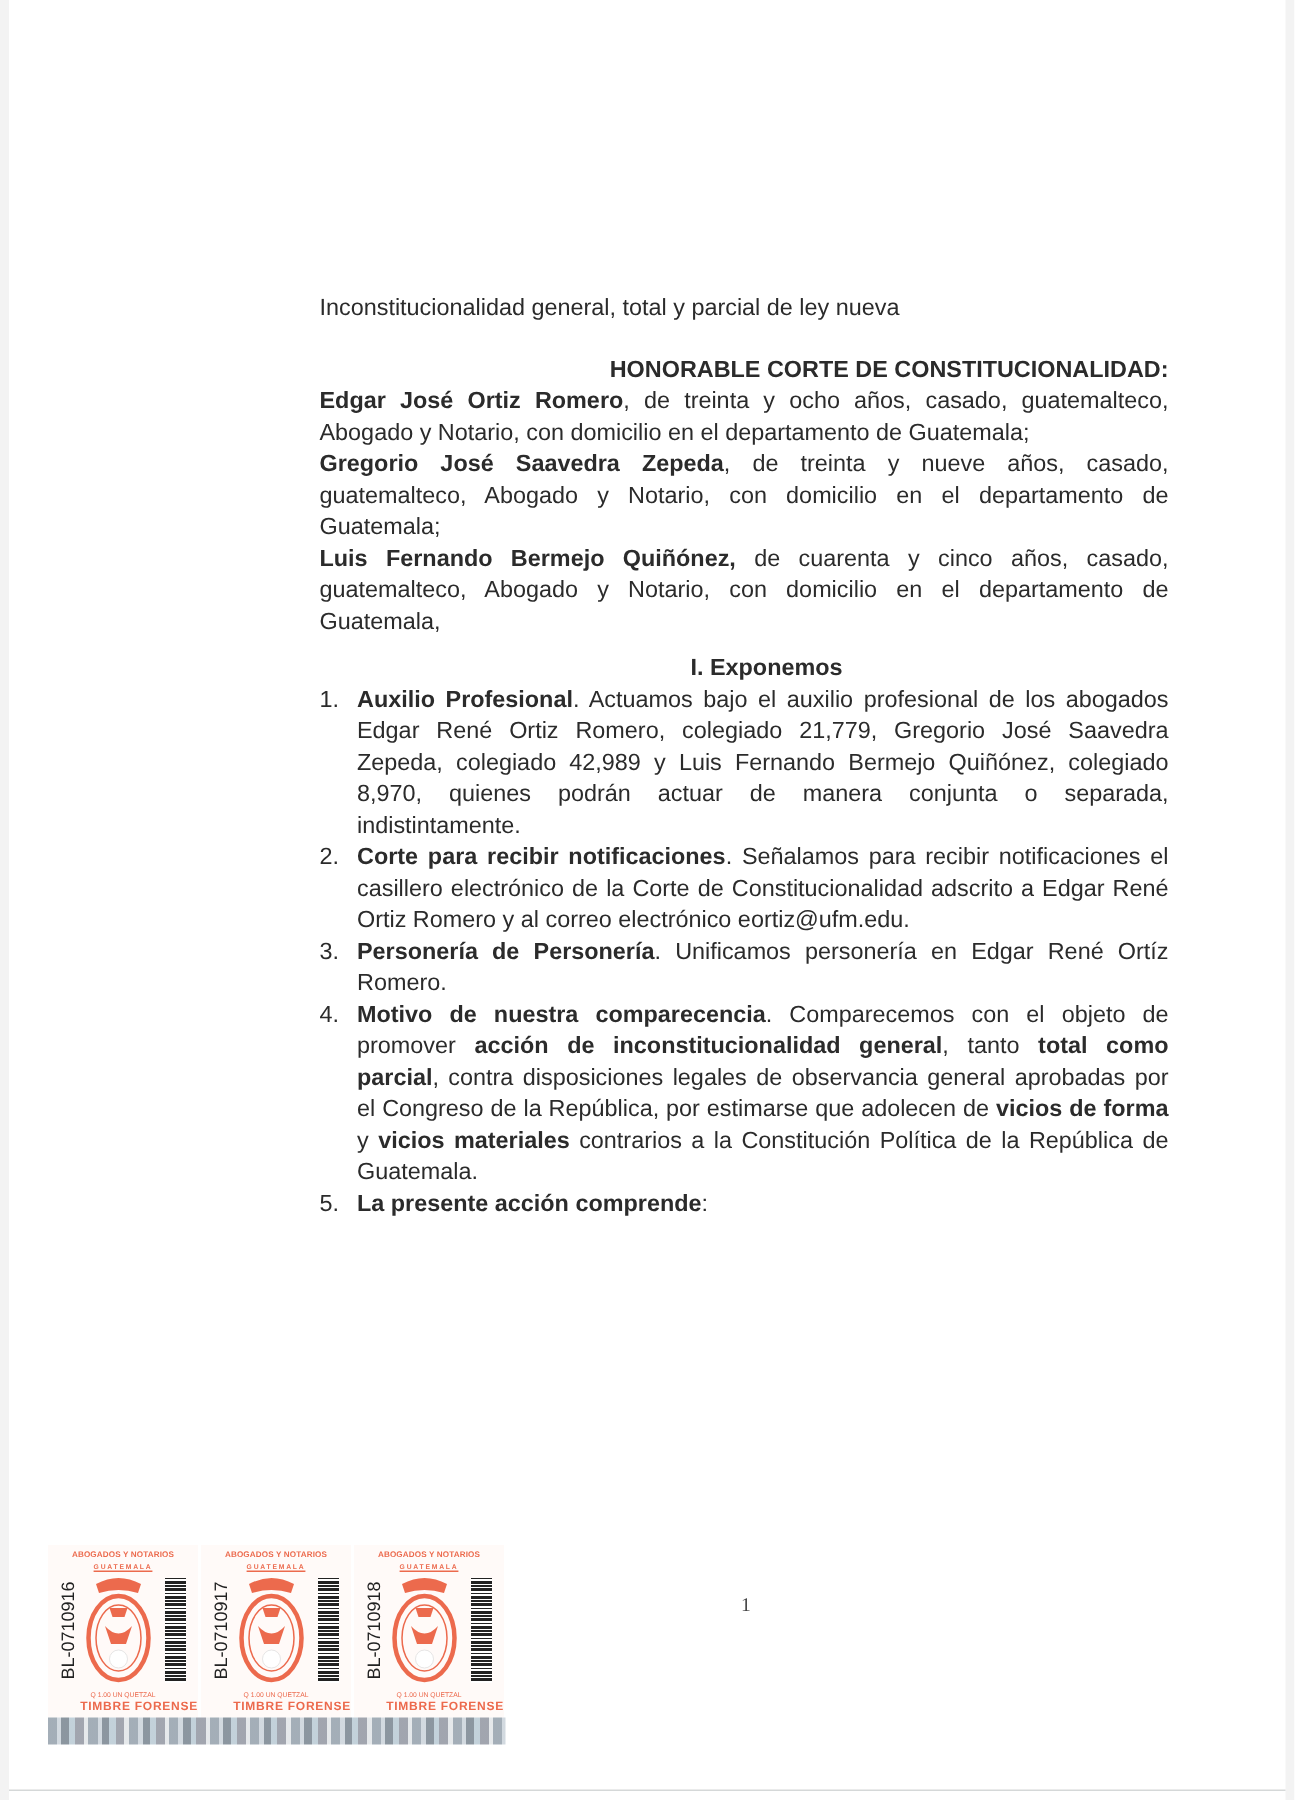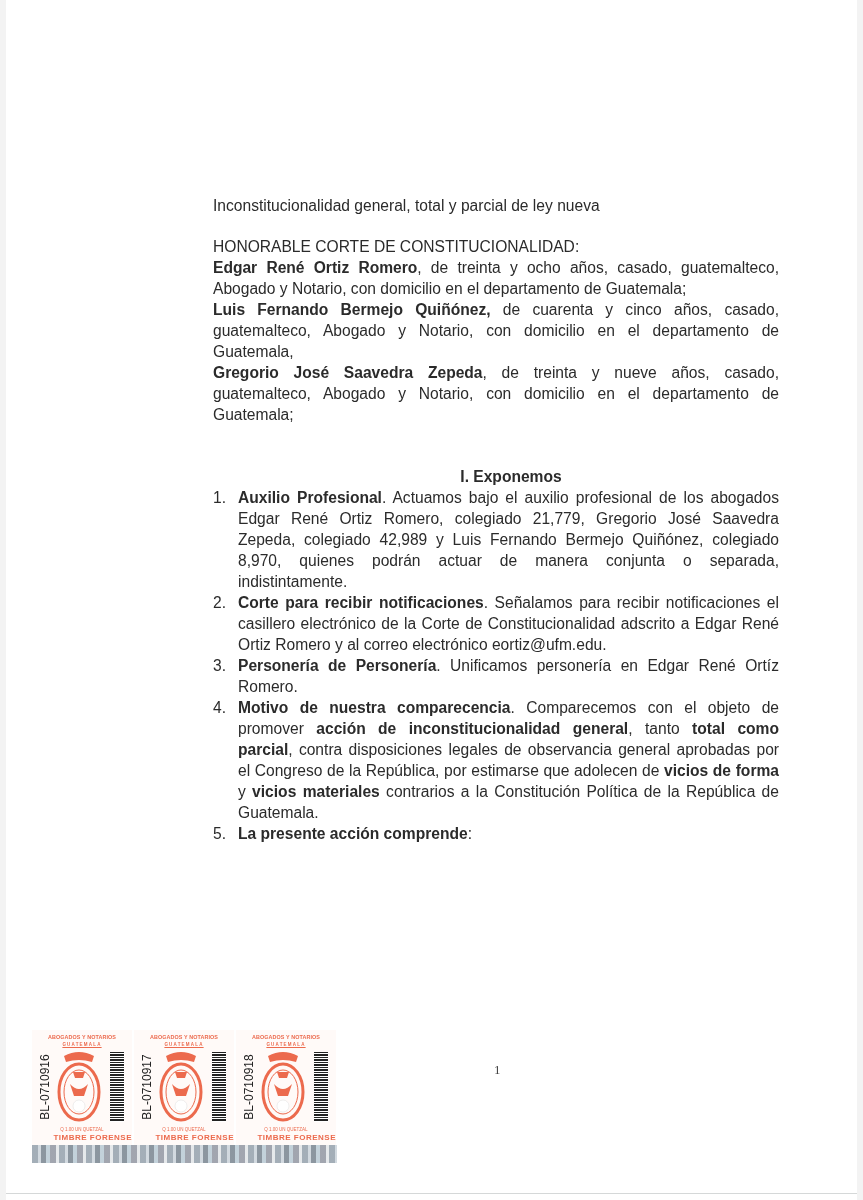--- a/index.html
+++ b/index.html
@@ -8,24 +8,24 @@
     background: #ffffff;
     font-family: "Liberation Sans", sans-serif;
     color: #2b2b2b;
   }
   .edge-left { position: absolute; left: 0; top: 0; width: 6px; height: 1200px; background: #f3f3f3; }
   .edge-right { position: absolute; right: 0; top: 0; width: 6px; height: 1200px; background: #f3f3f3; }
   .bottom-line { position: absolute; left: 6px; right: 6px; top: 1193px; height: 1px; background: #d5d8d8; }
 
   .page { position: absolute; left: 213px; top: 195px; width: 566px; font-size: 15.6px; line-height: 21px; }
   .subject { margin: 0 0 20px 0; }
-  .addressee { font-weight: normal; margin: 0; }
+  .addressee { font-weight: bold; margin: 0; text-align: right; }
   .party { margin: 0; text-align: justify; }
   .party b { font-weight: bold; }
-  .section-title { text-align: center; font-weight: bold; margin: 41px 0 0 0; padding-left: 30px; }
+  .section-title { text-align: center; font-weight: bold; margin: 10px 0 0 0; padding-left: 30px; }
 
   ol.items { list-style: none; margin: 0; padding: 0; }
   ol.items > li { position: relative; padding-left: 25px; text-align: justify; margin: 0; }
   ol.items > li .num { position: absolute; left: 0; top: 0; }
   .sub { padding-left: 35px; text-align: justify; }
   .sub i { font-style: italic; }
 
   .page-number { position: absolute; left: 494px; top: 1062px; font-family: "Liberation Serif", serif; font-size: 13px; color: #444; }
 
   .stamps { position: absolute; left: 32px; top: 1030px; width: 305px; height: 133px; }
@@ -45,23 +45,23 @@
 <body>
 
 <div class="edge-left"></div>
 <div class="edge-right"></div>
 <div class="bottom-line"></div>
 
 <div class="page">
   <p class="subject">Inconstitucionalidad general, total y parcial de ley nueva</p>
   <p class="addressee">HONORABLE CORTE DE CONSTITUCIONALIDAD:</p>
 
-  <p class="party"><b>Edgar René Ortiz Romero</b><span>, de treinta y ocho años, casado, guatemalteco, Abogado y Notario, con domicilio en el departamento de Guatemala;</span></p>
+  <p class="party"><b>Edgar José Ortiz Romero</b><span>, de treinta y ocho años, casado, guatemalteco, Abogado y Notario, con domicilio en el departamento de Guatemala;</span></p>
+  <p class="party"><b>Gregorio José Saavedra Zepeda</b><span>, de treinta y nueve años, casado, guatemalteco, Abogado y Notario, con domicilio en el departamento de Guatemala;</span></p>
   <p class="party"><b>Luis Fernando Bermejo Quiñónez,</b><span> de cuarenta y cinco años, casado, guatemalteco, Abogado y Notario, con domicilio en el departamento de Guatemala,</span></p>
-  <p class="party"><b>Gregorio José Saavedra Zepeda</b><span>, de treinta y nueve años, casado, guatemalteco, Abogado y Notario, con domicilio en el departamento de Guatemala;</span></p>
 
   <p class="section-title">I. Exponemos</p>
 
   <ol class="items">
     <li><span class="num">1.</span><b>Auxilio Profesional</b><span>. Actuamos bajo el auxilio profesional de los abogados Edgar René Ortiz Romero, colegiado 21,779, Gregorio José Saavedra Zepeda, colegiado 42,989 y Luis Fernando Bermejo Quiñónez, colegiado 8,970, quienes podrán actuar de manera conjunta o separada, indistintamente.</span></li>
     <li><span class="num">2.</span><b>Corte para recibir notificaciones</b><span>. Señalamos para recibir notificaciones el casillero electrónico de la Corte de Constitucionalidad adscrito a Edgar René Ortiz Romero y al correo electrónico eortiz@ufm.edu.</span></li>
     <li><span class="num">3.</span><b>Personería de Personería</b><span>. Unificamos personería en Edgar René Ortíz Romero.</span></li>
     <li><span class="num">4.</span><b>Motivo de nuestra comparecencia</b><span id="item4-segments"><span>. Comparecemos con el objeto de promover </span><b>acción de inconstitucionalidad general</b><span>, tanto </span><b>total como parcial</b><span>, contra disposiciones legales de observancia general aprobadas por el Congreso de la República, por estimarse que adolecen de </span><b>vicios de forma</b><span> y </span><b>vicios materiales</b><span> contrarios a la Constitución Política de la República de Guatemala.</span></span></li>
     <li><span class="num">5.</span><b>La presente acción comprende</b><span>:</span>
     </li>

